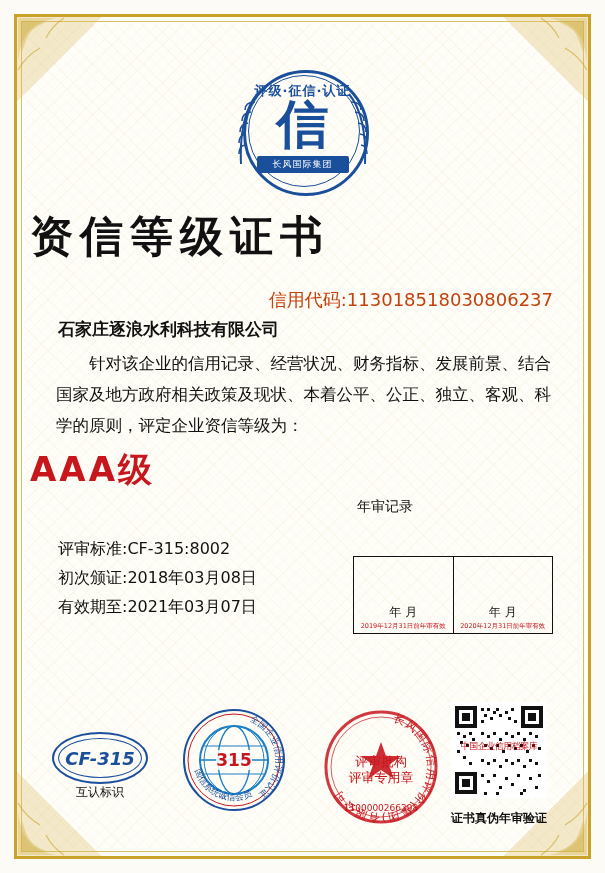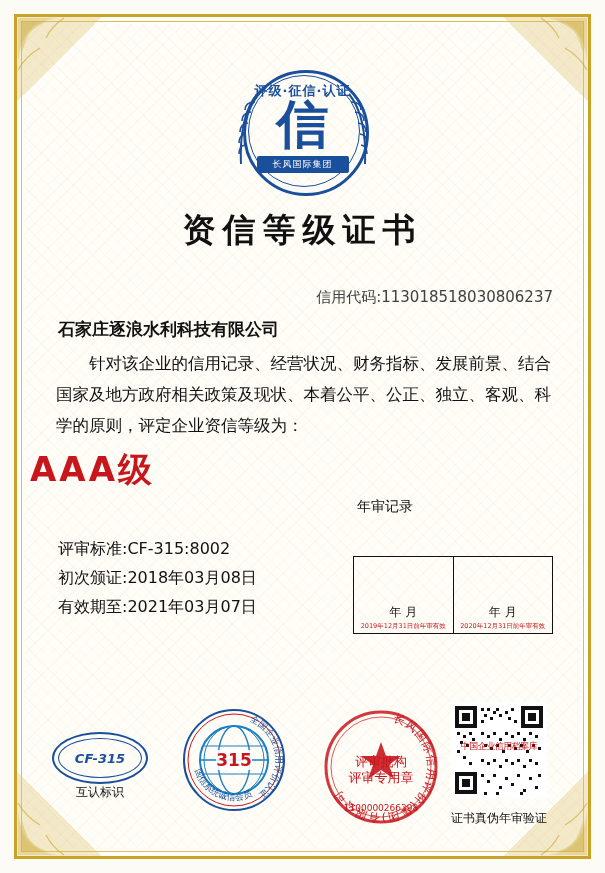--- a/index.html
+++ b/index.html
@@ -133,34 +133,33 @@
     top: 26px;
     width: 28px; height: 80px;
   }
   .logo .wheat-l { left: 10px; }
   .logo .wheat-r { right: 10px; transform: scaleX(-1); }
 
   .title {
     position: absolute;
     left: 0; right: 0;
     top: 178px;
-    text-align: center;
-    font-size: 33px;
+    font-size: 43px;
     letter-spacing: 7px;
     font-weight: bold;
     color: #111;
     font-family: "DejaVu Sans", sans-serif;
   }
 
   .credit-code {
     position: absolute;
     right: 22px;
     top: 258px;
-    font-size: 15px;
-    color: #404040;
+    font-size: 18px;
+    color: #c2410c;
     font-family: "DejaVu Sans", sans-serif;
   }
 
   .company {
     position: absolute;
     left: 28px;
     top: 288px;
     font-size: 17px;
     font-weight: bold;
     color: #111;
@@ -271,21 +270,21 @@
   }
   .cf-oval:after {
     content: "";
     position: absolute;
     left: 4px; top: 4px; right: 4px; bottom: 4px;
     border: 1px solid #1a4f9c;
     border-radius: 50%;
   }
   .cf-text {
     color: #1a4f9c;
-    font-size: 13px;
+    font-size: 18px;
     font-weight: bold;
     font-style: italic;
     font-family: "DejaVu Sans", sans-serif;
   }
   .cf-caption {
     margin-top: 0;
     font-size: 12px;
     color: #111;
     font-family: "DejaVu Sans", sans-serif;
   }
@@ -313,20 +312,21 @@
     margin: 0 auto;
     position: relative;
     background: #fdba74;
   }
   .qr-caption {
     margin-top: 12px;
     font-size: 12px;
     color: #111;
     white-space: nowrap;
     font-family: "DejaVu Sans", sans-serif;
+    font-weight: bold;
   }
   .qr-overlay {
     position: absolute;
     left: 6px; top: 38px;
     width: 84px;
     text-align: center;
     font-size: 9px;
     color: #c8161d;
     font-family: "DejaVu Sans", sans-serif;
     letter-spacing: -0.5px;

